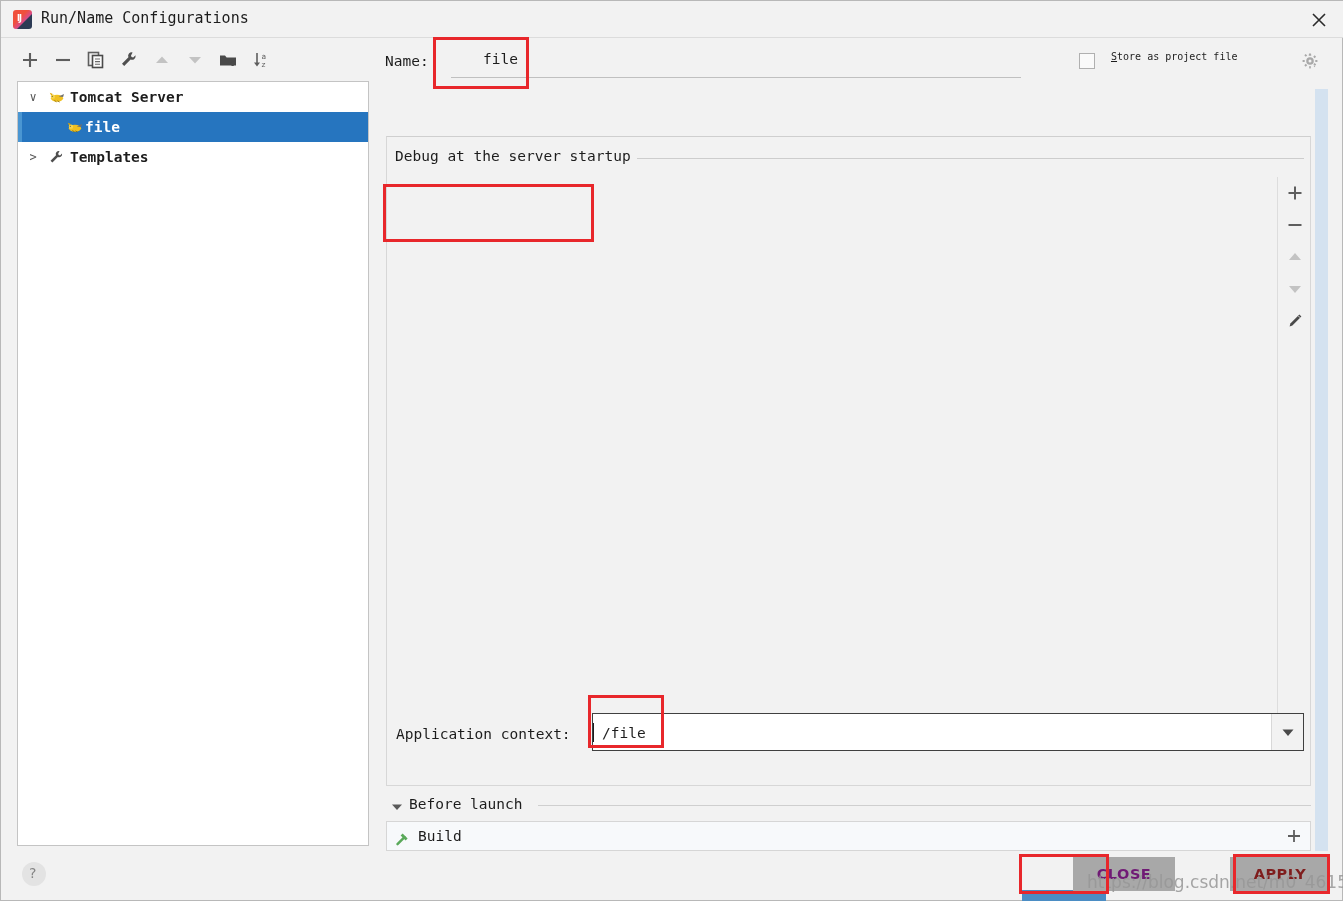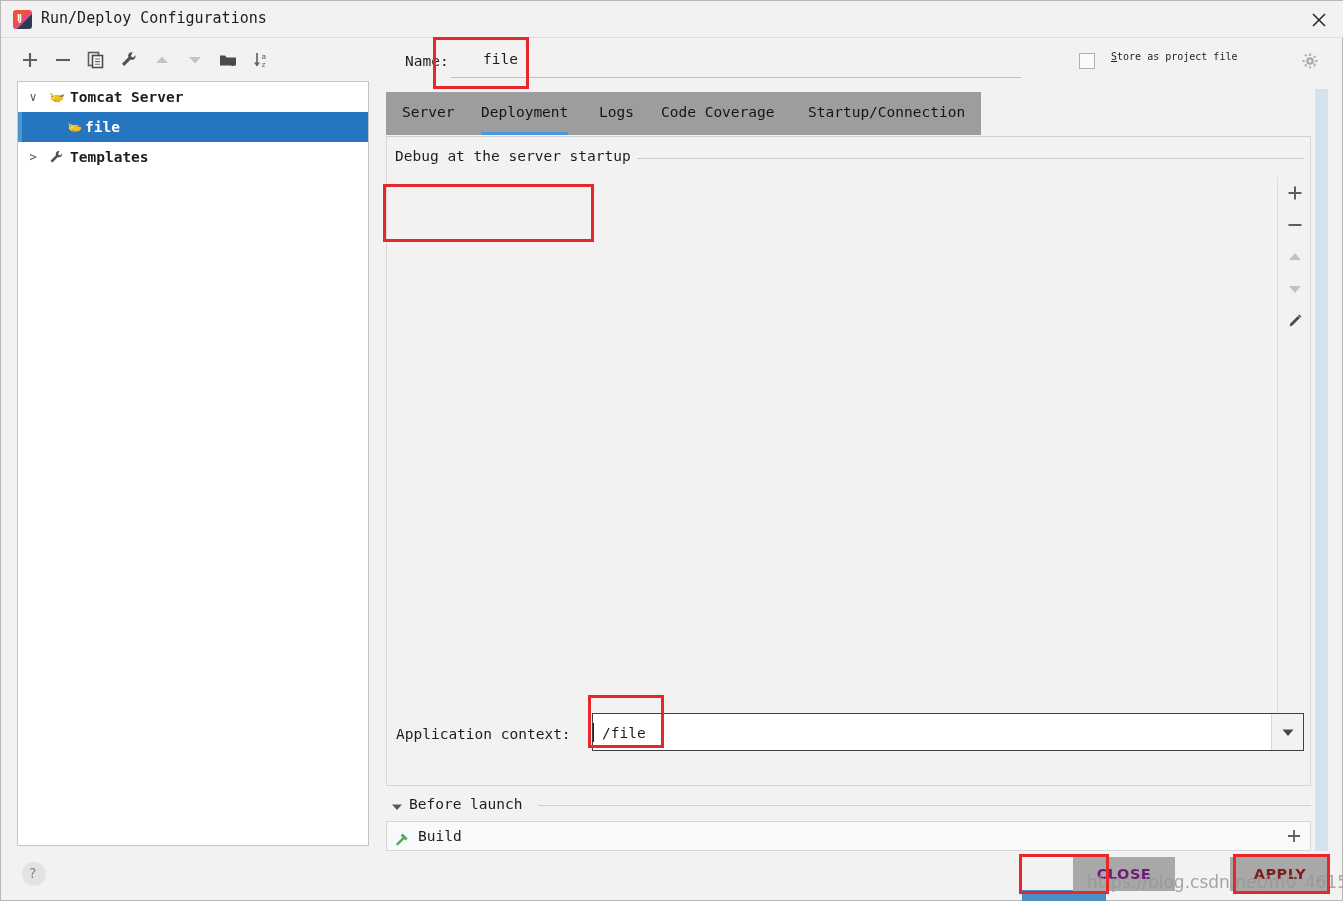--- a/index.html
+++ b/index.html
@@ -82,21 +82,21 @@
   .tree-label { position: absolute; font-weight: bold; }
 
   
   .cat {
     position: absolute; left: 1px; top: 8px; width: 16px; height: 14px;
   }
 
   
   #name-label {
     position: absolute; left: 384px; top: 52px;
-    font-size: 14.5px; color: #1d1d1d; margin-left: 20px;
+    font-size: 14.5px; color: #1d1d1d;
   }
   #name-field {
     position: absolute; left: 450px; top: 44px; width: 570px; height: 33px;
     background: transparent;
   }
   #name-value {
     position: absolute; left: 32px; top: 6px;
     font-size: 14.5px; color: #1d1d1d;
   }
   #name-underline {
@@ -278,21 +278,21 @@
     white-space: nowrap; pointer-events: none;
   }
 </style>
 </head>
 <body>
 
 <div id="window">
 
   <div id="titlebar">
     <div id="app-icon"></div>
-    <div id="win-title">Run/Deploy Configurations</div>
+    <div id="win-title">Run/Name Configurations</div>
     <div id="close-btn">
       <svg width="16" height="16" viewBox="0 0 16 16">
         <path d="M2 2 L14 14 M14 2 L2 14" stroke="#2b2b2b" stroke-width="1.6" fill="none"></path>
       </svg>
     </div>
   </div>
 
   <div id="left-toolbar">
     <div class="tb-btn" style="left:0px">
       <svg width="20" height="20" viewBox="0 0 20 20">
@@ -397,27 +397,20 @@
     <div id="store-label"><u>S</u><span>tore as project file</span></div>
     <div id="store-gear">
       <svg width="18" height="18" viewBox="0 0 18 18">
         <path d="M9 5.2a3.8 3.8 0 1 0 0 7.6 3.8 3.8 0 0 0 0-7.6zm0 2.3a1.5 1.5 0 1 1 0 3 1.5 1.5 0 0 1 0-3z" fill="#a9a9a9"></path>
         <path d="M8 1.6h2l.3 2.1h-2.6zM8 14.3h2l-.3 2.1H8.3zM1.6 8h2.1l0 2H1.6zM14.3 8h2.1v2h-2.1zM3.3 3.3l1.4-1.4 1.5 1.5-1.4 1.4zM12.3 12.3l1.4-1.4 1.5 1.5-1.4 1.4zM3.3 13.3l1.5-1.5 1.4 1.4-1.5 1.5zM12.2 4.8l1.5-1.5 1.4 1.4-1.5 1.5z" fill="#a9a9a9"></path>
         <path d="M12.5 13.8 L14.5 13.8 L13.5 15.2 Z" fill="#a9a9a9"></path>
       </svg>
     </div>
   </div>
 
-  <div id="tabstrip">
-    <div class="tab" style="left:16px">Server</div>
-    <div class="tab active" style="left:95px">Deployment</div>
-    <div class="tab" style="left:213px">Logs</div>
-    <div class="tab" style="left:275px">Code Coverage</div>
-    <div class="tab" style="left:422px">Startup/Connection</div>
-  </div>
 
   <div id="content-panel">
 
     <div id="deploy-group-label">Debug at the server startup</div>
     <div id="deploy-group-line"></div>
 
 
     <div id="list-toolbar">
       <div class="lt-btn" style="top:0px">
         <svg width="16" height="16" viewBox="0 0 16 16">

